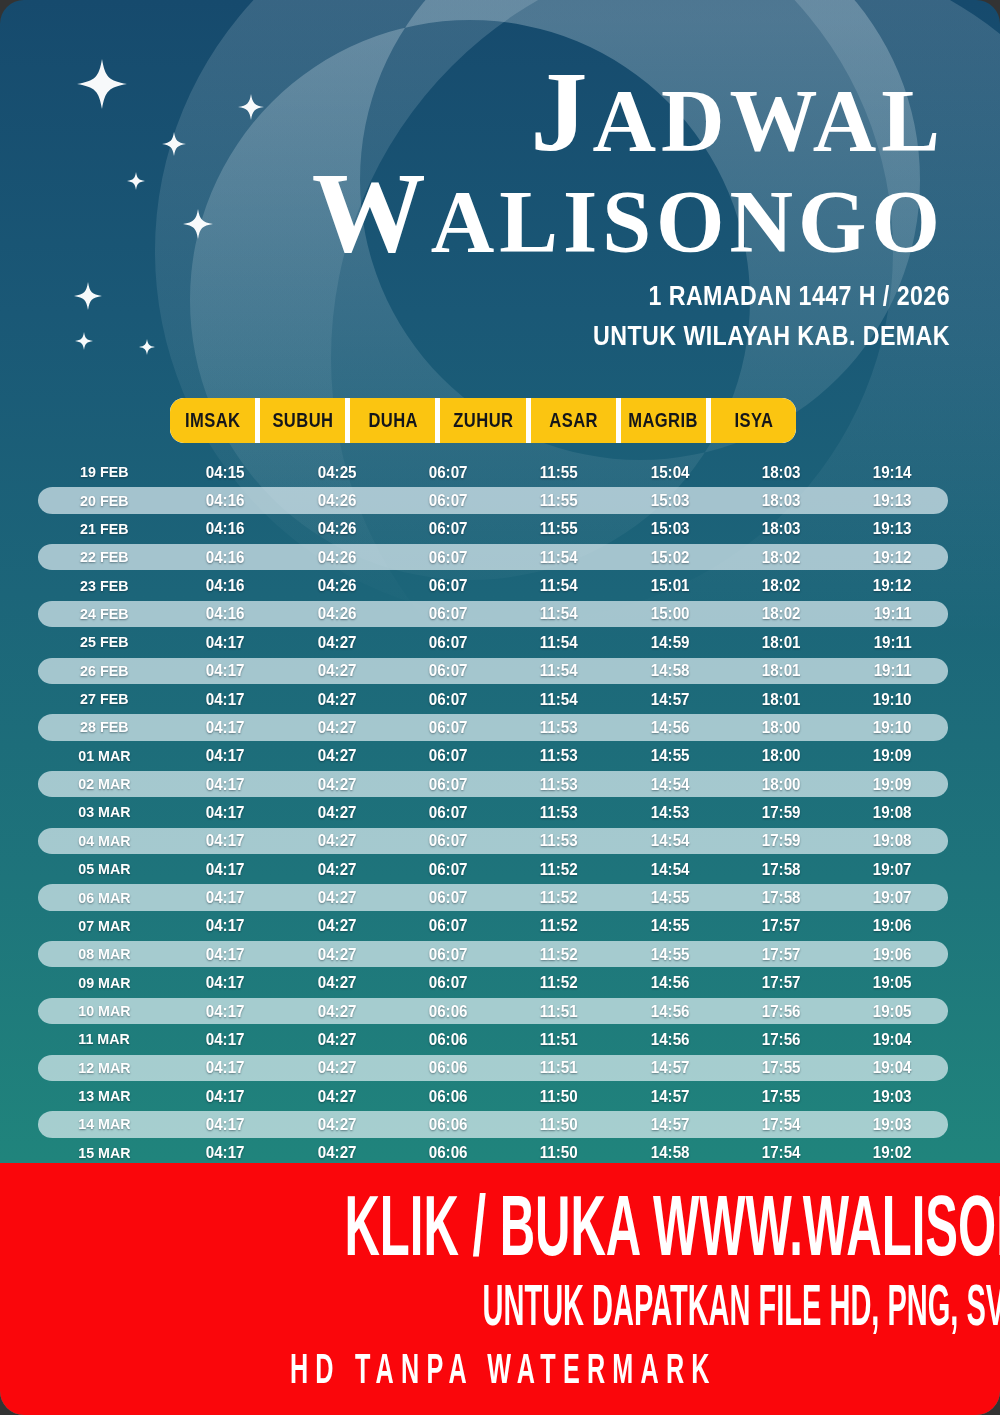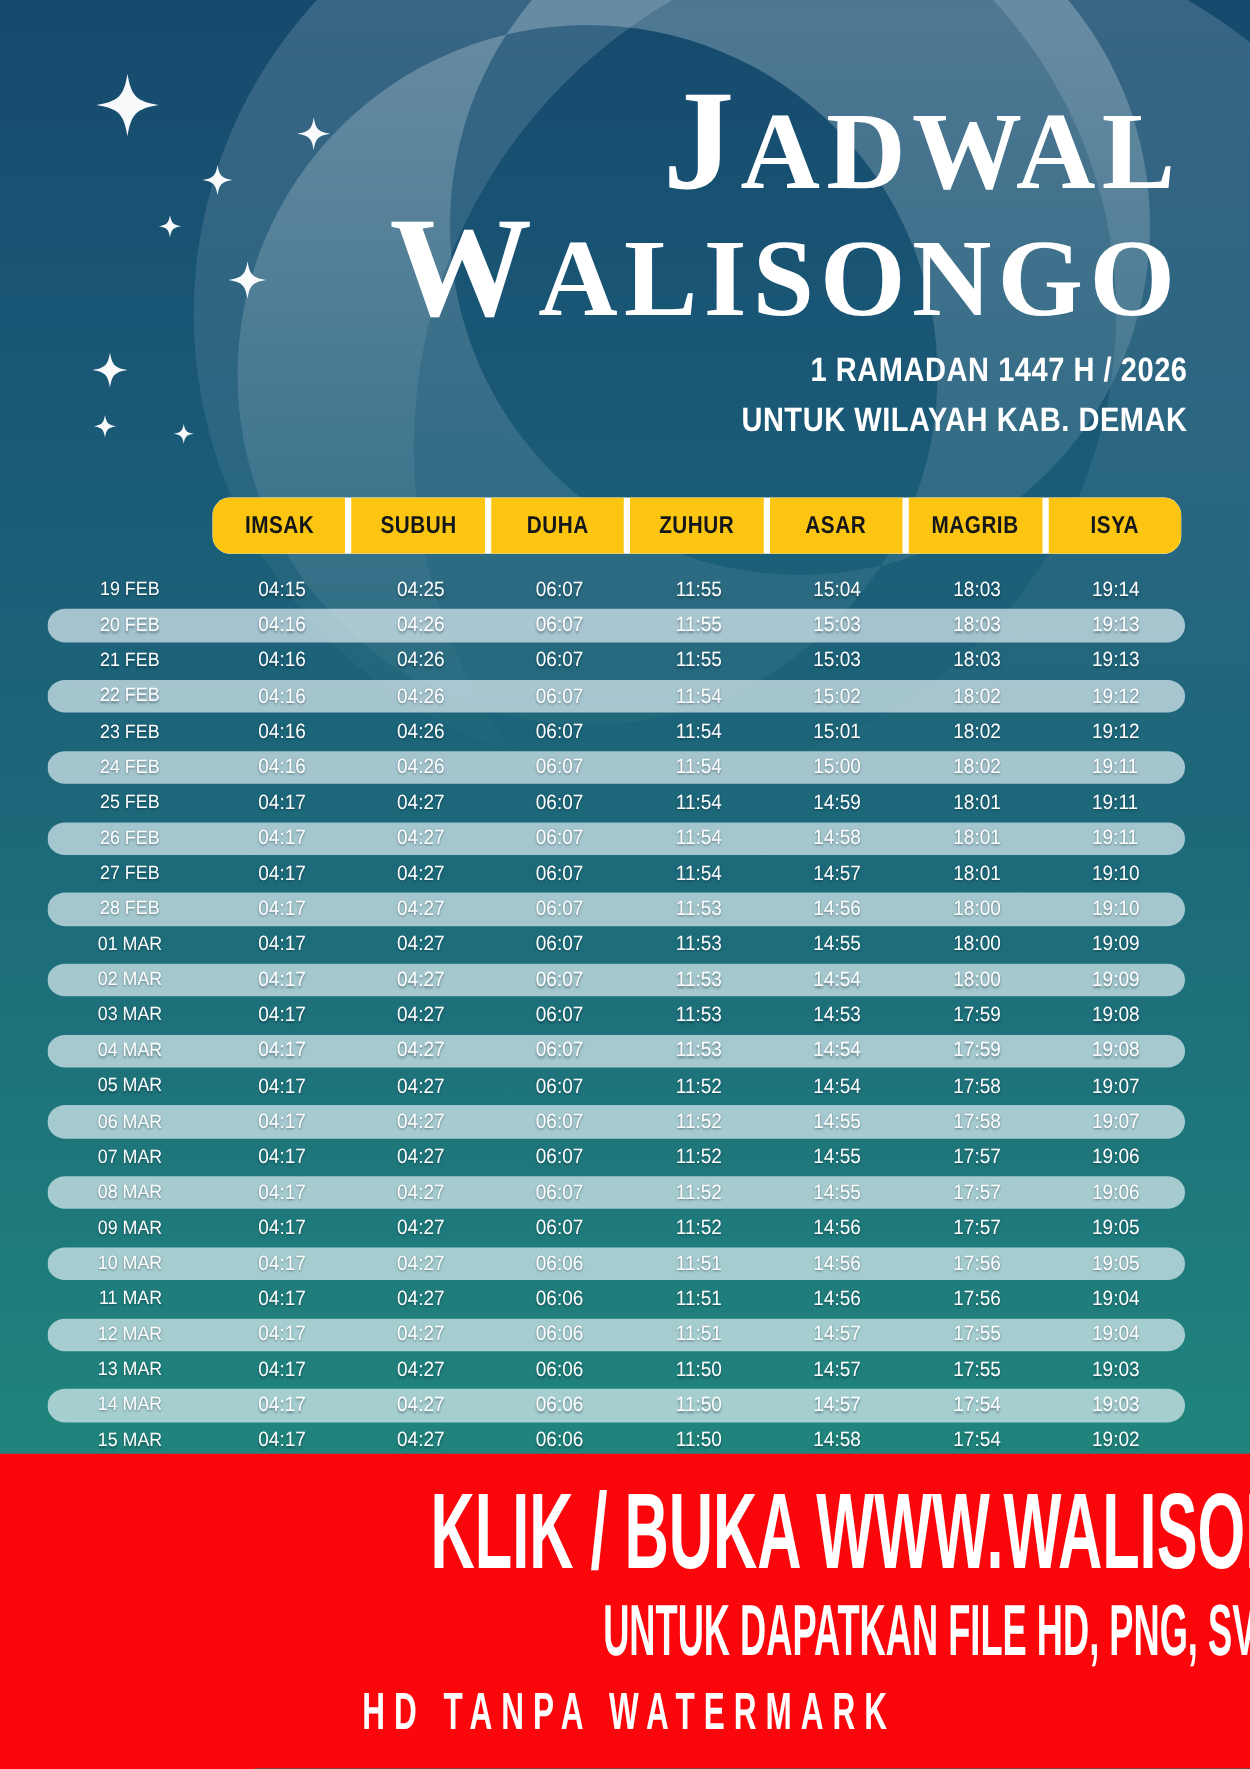--- a/index.html
+++ b/index.html
@@ -1,53 +1,54 @@
 <!DOCTYPE html>
 <html><head>
 <meta charset="utf-8">
 <style>
   html,body { margin:0; padding:0; background:#333; }
   .poster {
     position:relative; width:1000px; height:1415px; margin:0 auto; overflow:hidden;
     background:linear-gradient(180deg,#164A6D 0%,#1A5876 22%,#1C6579 42%,#1E747B 62%,#20847C 82%,#22927D 100%);
     font-family:"Liberation Sans", sans-serif;
+    border-radius:24px;
   }
   .bg-art { position:absolute; left:0; top:0; width:1000px; height:1415px; pointer-events:none; }
 
   
   .title-block {
     position:absolute; top:66px; right:55px; text-align:right; color:#FFFFFF;
     font-family:"Liberation Serif", serif; font-weight:bold;
   }
   .title-line { display:block; font-size:88px; line-height:92px; letter-spacing:5px; }
   .title-line::first-letter { font-size:114px; }
 
   .subtitle {
     position:absolute; top:276px; right:50px; text-align:right; color:#FFFFFF;
     font-weight:bold; font-size:27px; line-height:40px; letter-spacing:0.5px;
     transform:scaleX(0.86); transform-origin:100% 0; white-space:nowrap;
   }
 
   
   .sched-header {
-    position:absolute; left:170px; top:398px; width:775px; height:45px;
+    position:absolute; left:170px; top:398px; width:626px; height:45px;
     display:flex; gap:5px; background:#FFFFFF; border-radius:14px; overflow:hidden;
   }
   .hcell { flex:1; background:#FBC511; display:flex; align-items:center; justify-content:center; }
   .hcell span {
     display:inline-block; transform:scaleX(0.85); white-space:nowrap;
     color:#14161A; font-weight:bold; font-size:19.5px; letter-spacing:0.5px;
   }
 
   
   .rows { position:absolute; left:38px; top:458px; width:910px; }
   .row {
     height:28.36px; box-sizing:border-box; padding:1.3px 0;
     display:grid; grid-template-columns:132px repeat(7,1fr); align-items:center;
-    color:#FFFFFF; font-weight:normal;
+    color:#FFFFFF; font-weight:bold;
   }
   .row.band {
     background:rgba(235,246,250,0.66); background-clip:content-box; border-radius:15px;
   }
   .cell { text-align:center; font-size:16.5px; text-shadow:0 1px 2px rgba(5,25,35,0.45); }
   .cell span { display:inline-block; transform:scaleX(0.92); white-space:nowrap; }
   .cell.date { font-size:15.5px; }
 
   
   .footer {

